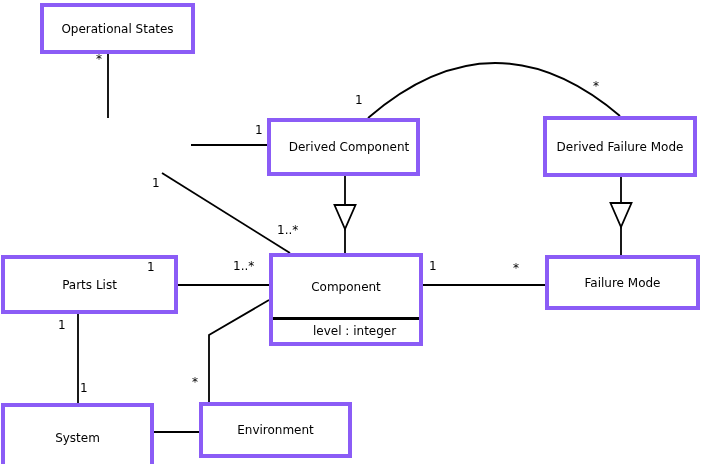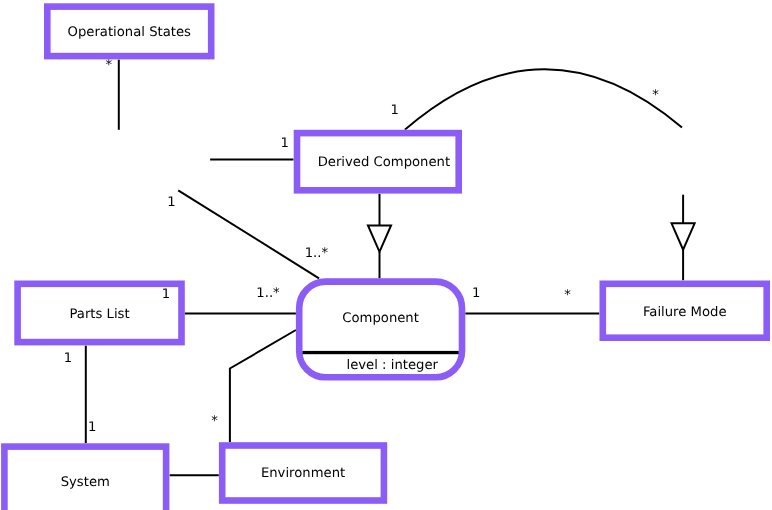--- a/index.html
+++ b/index.html
@@ -3,25 +3,25 @@
 <meta charset="utf-8">
 <title>Diagram</title>
 <style>
   html,body{margin:0;padding:0;background:#ffffff;}
   .canvas{
     position:relative;width:702px;height:464px;background:#ffffff;
     font-family:"DejaVu Sans",sans-serif;color:#000;overflow:hidden;
   }
   .edges{position:absolute;left:0;top:0;width:702px;height:464px;}
   .uml-class{
-    position:absolute;background:#ffffff;border:6px solid #8b5cf6;
+    position:absolute;background:#ffffff;border:4px solid #8b5cf6;
     box-sizing:border-box;display:flex;align-items:center;justify-content:center;
     font-size:12px;text-align:right;white-space:nowrap;
   }
-  .uml-class.two-compartments{flex-direction:column;align-items:stretch;justify-content:flex-start;border-radius:27px;}
+  .uml-class.two-compartments{flex-direction:column;align-items:stretch;justify-content:flex-start;}
   .compartment-name{height:63px;box-sizing:border-box;border-bottom:3px solid #000;
     display:flex;align-items:center;justify-content:center;}
   .compartment-attrs{flex:1;display:flex;align-items:center;justify-content:flex-start;
     padding-left:12px;font-size:12px;margin-left:28px;}
   .mult{position:absolute;font-size:12px;line-height:1;white-space:nowrap;}
 </style>
 </head>
 <body>
 
 <div class="canvas">
@@ -59,22 +59,25 @@
 
   <div class="uml-class" style="left:40px;top:3px;width:155px;height:51px;">
     <span>Operational States</span>
   </div>
 
 
   <div class="uml-class" style="left:267px;top:118px;width:153px;height:58px;padding-left:11px;">
     <span>Derived Component</span>
   </div>
 
+  <div class="uml-class" style="left:543px;top:116px;width:154px;height:61px;">
+    <span>Derived Failure Mode</span>
+  </div>
 
-  <div class="uml-class" style="left:13px;top:255px;width:155px;height:59px;">
+  <div class="uml-class" style="left:1px;top:255px;width:177px;height:59px;">
     <span>Parts List</span>
   </div>
 
   <div class="uml-class two-compartments" style="left:269px;top:253px;width:154px;height:93px;">
     <div class="compartment-name">
       <span>Component</span>
     </div>
     <div class="compartment-attrs">
       <span>level : integer</span>
     </div>

